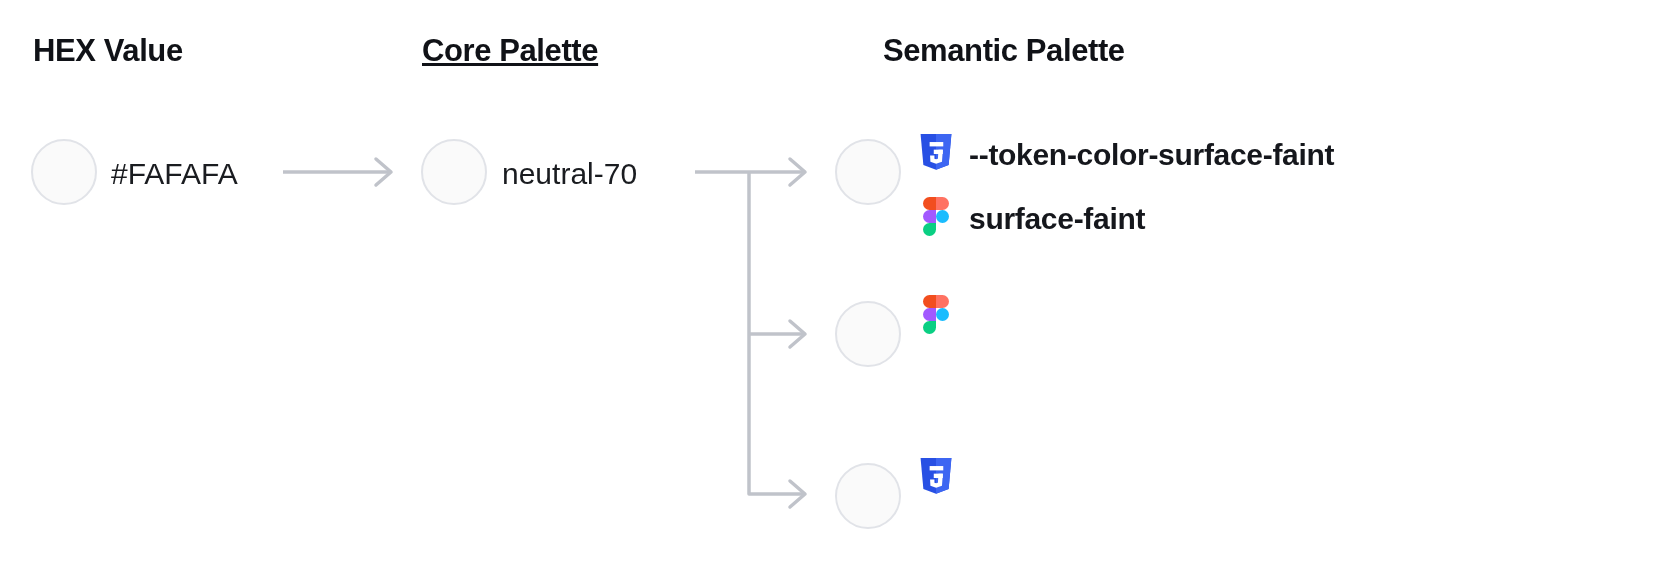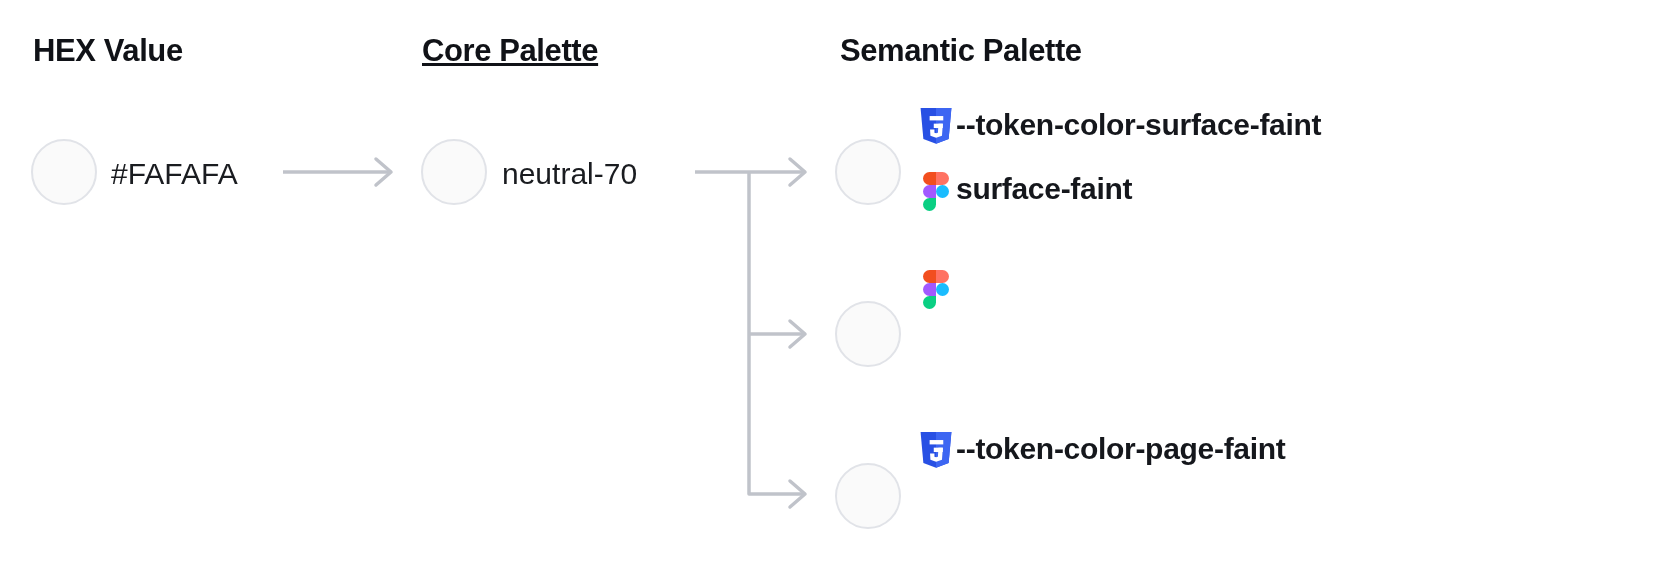--- a/index.html
+++ b/index.html
@@ -24,21 +24,21 @@
     position: absolute;
     top: 33px;
     font-size: 31px;
     font-weight: 700;
     color: #101217;
     letter-spacing: -0.4px;
     white-space: nowrap;
   }
   .hdr-hex      { left: 33px;  }
   .hdr-core     { left: 422px; text-decoration: underline; }
-  .hdr-semantic { left: 840px; }
+  .hdr-semantic { left: 883px; }
 
   .swatch {
     position: absolute;
     width: 66px; height: 66px;
     border-radius: 50%;
     border: 2px solid #E1E3E8;
     background: #FAFAFA;
   }
   .sw-hex  { left: 31px;  top: 139px; }
   .sw-core { left: 421px; top: 139px; }
@@ -63,21 +63,22 @@
     left: 916px;
     display: flex;
     flex-direction: column;
   }
   .entry-1 { top: 108px; }
   .entry-2 { top: 270px; }
   .entry-3 { top: 432px; }
   .entry-row {
     height: 64px;
     display: flex;
-    align-items: flex-start;
+    align-items: flex-end;
+    gap: 13px;
   }
   .icon-box {
     width: 40px;
     display: flex;
     align-items: center;
     justify-content: center;
     flex: none;
   }
   .icon-box svg { display: block; }
   .token-text {
@@ -166,17 +167,16 @@
     <div class="entry-row">
       <span class="icon-box">
         <svg width="34" height="38" viewBox="0 0 30 34">
           <path d="M1.2 0h27.6l-2.5 27.7L15 31.9 3.7 27.7Z" fill="#2850E4"></path>
           <path d="M15 0h13.8l-2.5 27.7L15 31.9Z" fill="#3D66F2"></path>
           <rect x="9.3" y="7.2" width="12.2" height="3.9" fill="#FFFFFF"></rect>
           <rect x="13" y="14" width="8.1" height="3.9" fill="#FFFFFF"></rect>
           <path d="M9.7 19.3h3.9v2.8l1.5.55 1.6-.55.5-8.1h3.9l-.75 10.8-5.25 1.9-5.1-1.9z" fill="#FFFFFF"></path>
         </svg>
       </span>
-      <span class="token-text">--token-color-page-faint</span>
     </div>
   </div>
 
 </div>
 
 </body></html>

